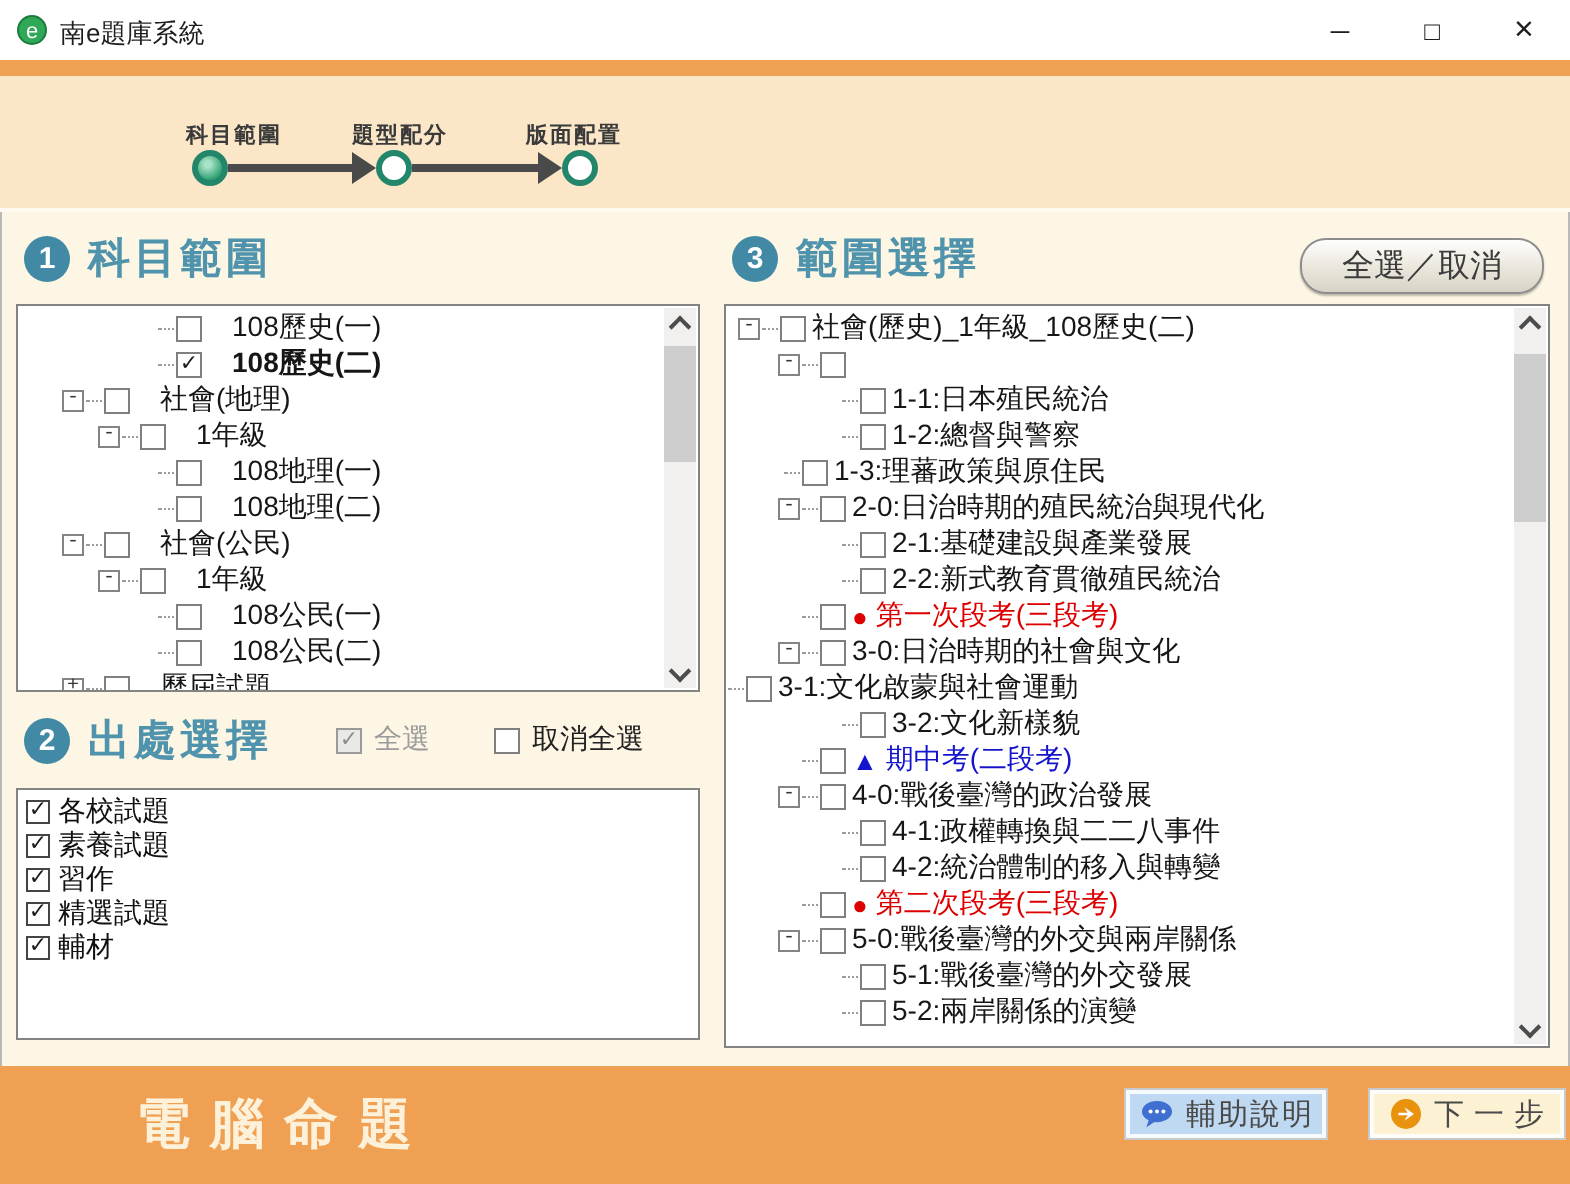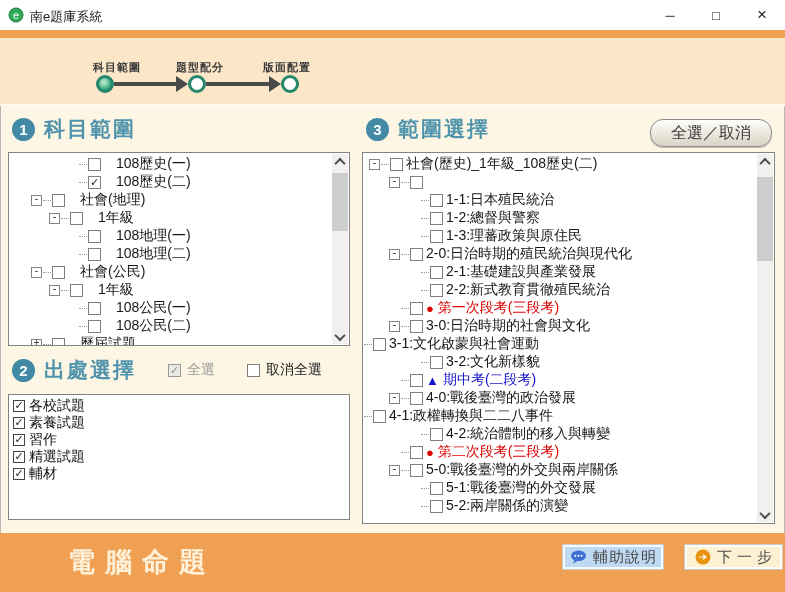--- a/index.html
+++ b/index.html
@@ -104,21 +104,21 @@
     <span class="sec-title">科目範圍</span>
   </div>
 
   <div class="box" style="left:8px;top:152px;width:340px;height:192px">
     <div class="rows" id="subject-rows">
         <div class="tree-row" style="padding-left: 69px;">
           <span class="conn"></span>
           <span class="cb"></span>
           <span class="tree-label">108歷史(一)</span>
         </div>
-        <div class="tree-row" style="padding-left: 69px;">
+        <div class="tree-row" style="padding-left: 69px; font-weight: bold;">
           <span class="conn"></span>
           <span class="cb checked"></span>
           <span class="tree-label">108歷史(二)</span>
         </div>
         <div class="tree-row" style="padding-left: 22px;">
           <span class="expander">-</span>
           <span class="conn"></span>
           <span class="cb"></span>
           <span class="tree-label">社會(地理)</span>
         </div>
@@ -240,21 +240,21 @@
         <div class="tree-row" style="padding-left: 57px;">
           <span class="conn"></span>
           <span class="cb"></span>
           <span class="tree-label">1-1:日本殖民統治</span>
         </div>
         <div class="tree-row" style="padding-left: 57px;">
           <span class="conn"></span>
           <span class="cb"></span>
           <span class="tree-label">1-2:總督與警察</span>
         </div>
-        <div class="tree-row" style="padding-left: 57px;">
+        <div class="tree-row" style="padding-left: 28px;">
           <span class="conn"></span>
           <span class="cb"></span>
           <span class="tree-label">1-3:理蕃政策與原住民</span>
         </div>
         <div class="tree-row" style="padding-left: 26px;">
           <span class="expander">-</span>
           <span class="conn"></span>
           <span class="cb"></span>
           <span class="tree-label">2-0:日治時期的殖民統治與現代化</span>
         </div>
@@ -295,21 +295,21 @@
           <span class="cb"></span>
           <span class="marker" style="color: rgb(20, 20, 204);">▲</span>
           <span class="tree-label" style="color: rgb(20, 20, 204);">期中考(二段考)</span>
         </div>
         <div class="tree-row" style="padding-left: 26px;">
           <span class="expander">-</span>
           <span class="conn"></span>
           <span class="cb"></span>
           <span class="tree-label">4-0:戰後臺灣的政治發展</span>
         </div>
-        <div class="tree-row" style="">
+        <div class="tree-row" style="padding-left: 57px;">
           <span class="conn"></span>
           <span class="cb"></span>
           <span class="tree-label">4-1:政權轉換與二二八事件</span>
         </div>
         <div class="tree-row" style="padding-left: 57px;">
           <span class="conn"></span>
           <span class="cb"></span>
           <span class="tree-label">4-2:統治體制的移入與轉變</span>
         </div>
         <div class="tree-row" style="padding-left: 37px;">

